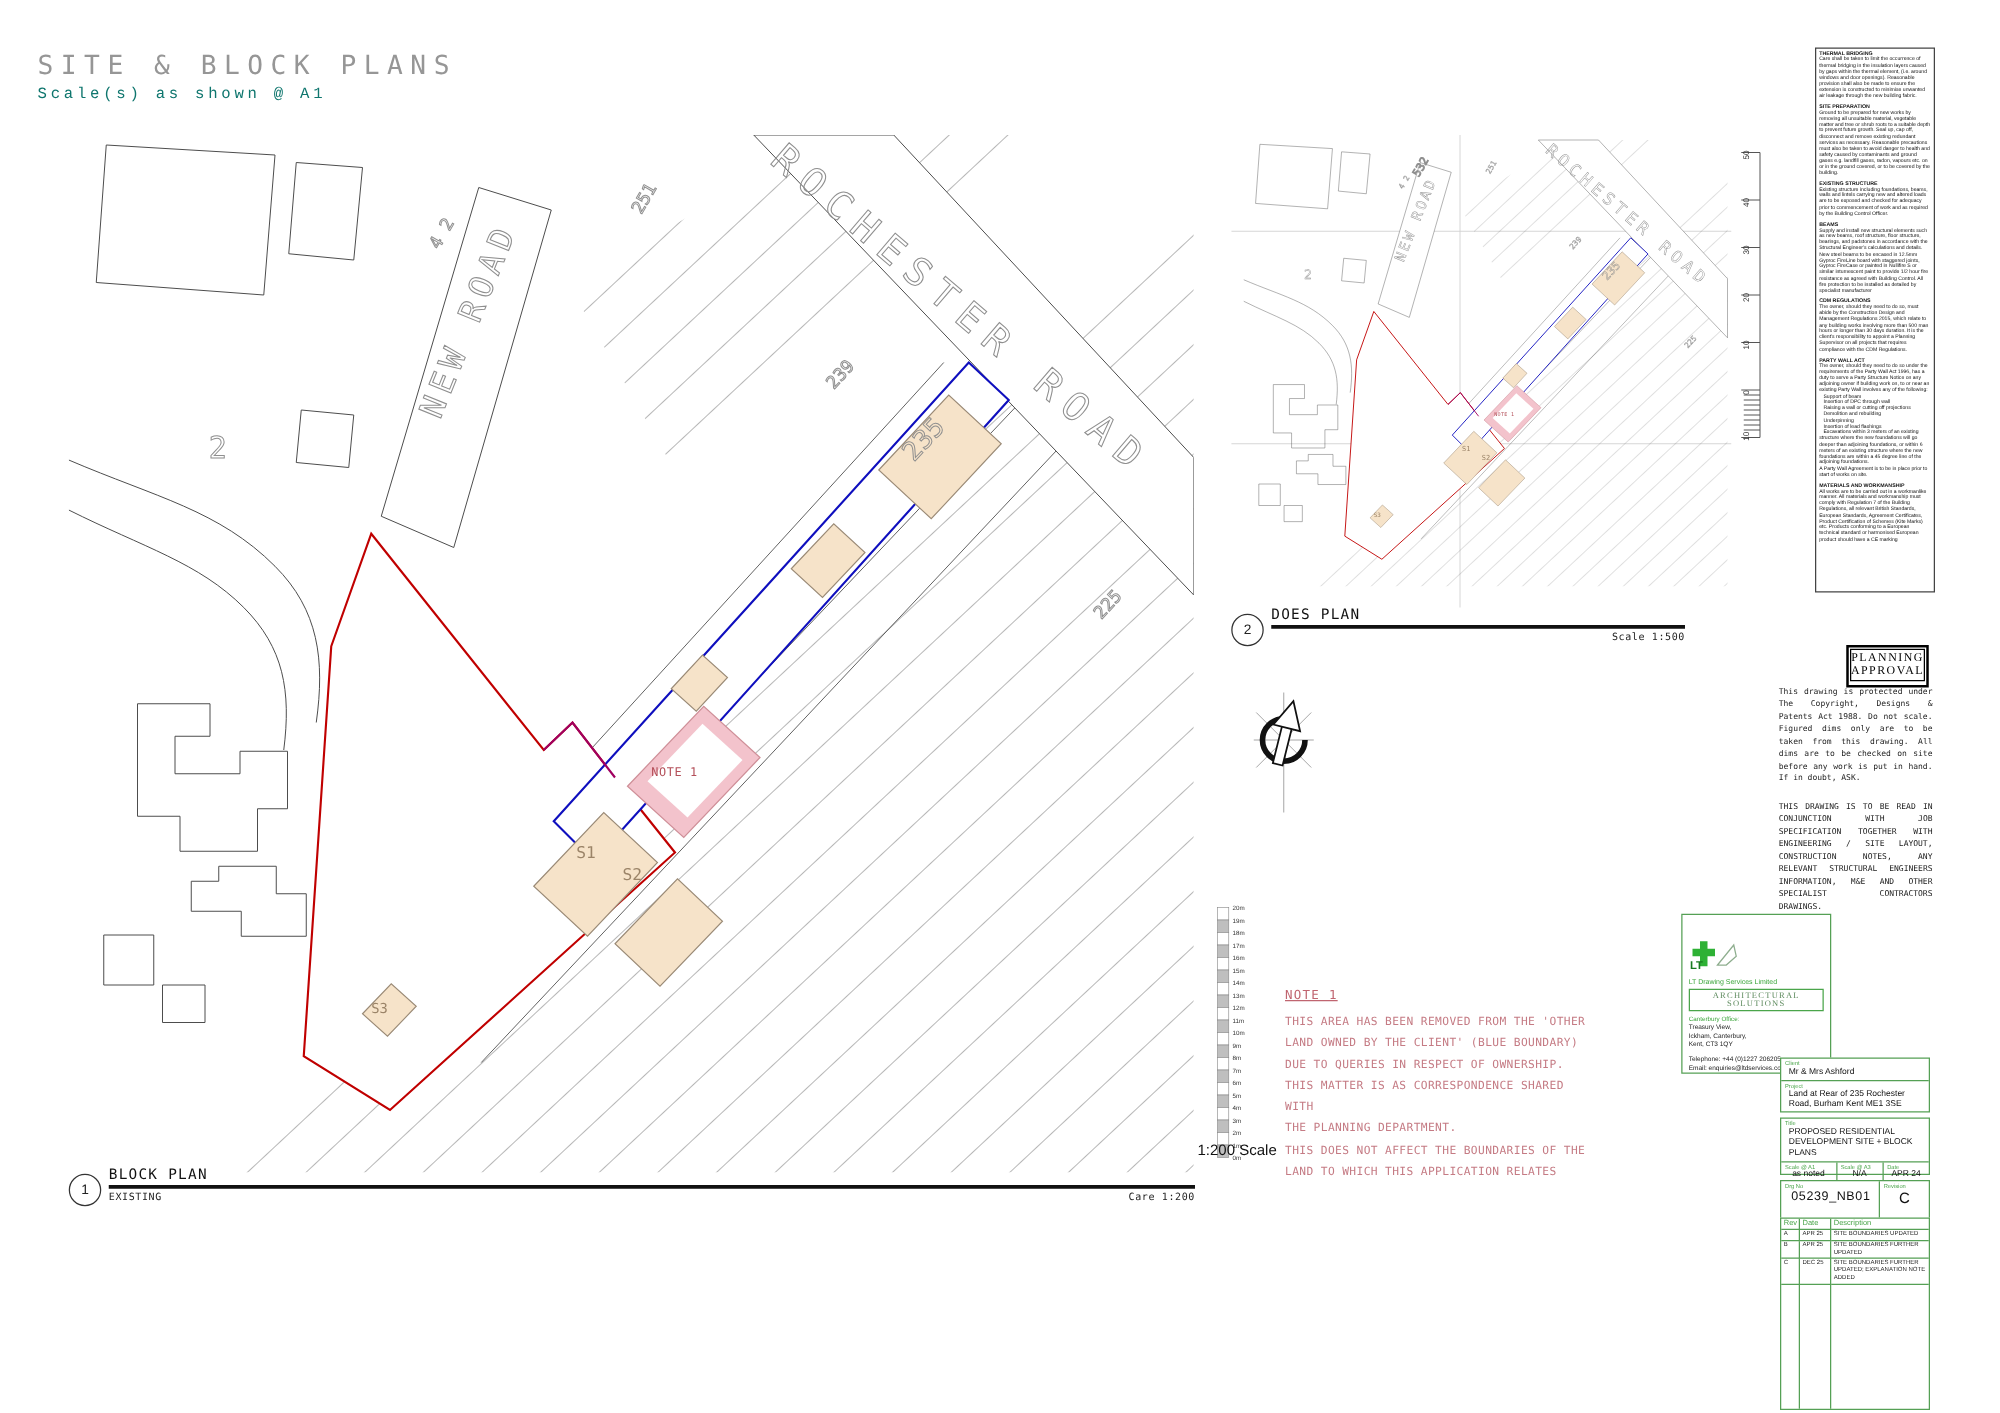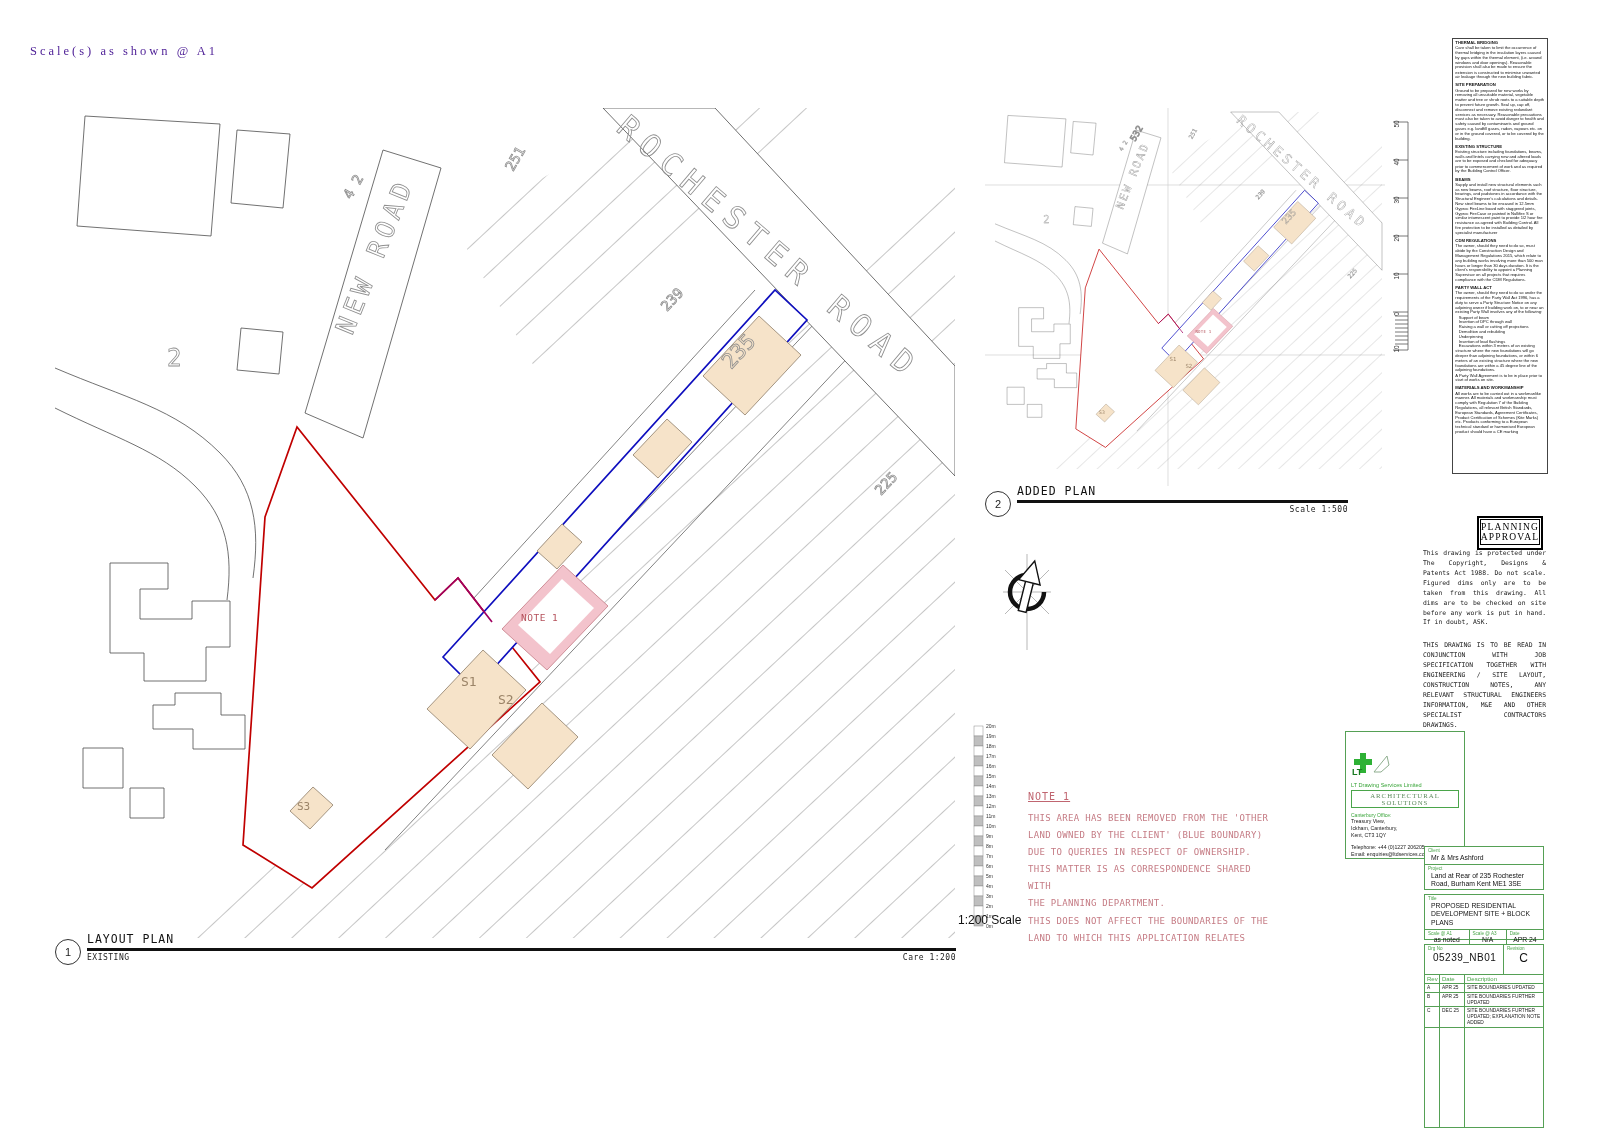--- a/index.html
+++ b/index.html
@@ -3,22 +3,22 @@
 <meta charset="utf-8">
 <style>
   html,body{margin:0;padding:0;}
   body{width:1600px;height:1130px;position:relative;background:#ffffff;
        font-family:"Liberation Sans", sans-serif;color:#222;overflow:hidden;}
   .abs{position:absolute;}
   
   .sheet-title{left:30px;top:40px;}
   .sheet-title h1{margin:0;font-family:"DejaVu Sans Mono",monospace;font-weight:400;
     font-size:21px;letter-spacing:6px;color:#969696;}
-  .sheet-title .sub{margin-top:4px;font-family:Liberation Serif, serif;
-    font-size:12.5px;letter-spacing:3px;color:#4c1d95;}
+  .sheet-title .sub{margin-top:4px;font-family:Liberation Mono, monospace;
+    font-size:12.5px;letter-spacing:3px;color:#0f766e;}
   
   .cad-road{font-family:"DejaVu Sans Mono",monospace;fill:none;stroke:#8f8f8f;stroke-width:0.85;}
   .cad-num{font-family:"DejaVu Sans Mono",monospace;fill:none;stroke:#8f8f8f;stroke-width:0.8;}
   .plot-lab{font-family:"DejaVu Sans Mono",monospace;fill:#9b8468;}
   
   .plan-caption{display:flex;}
   .cap-circle{width:24px;height:24px;border:1px solid #333;border-radius:50%;
     text-align:center;line-height:24px;font-size:11px;color:#222;flex:none;margin-top:7px;background:#fff;}
   .cap-right{flex:1;margin-left:6px;}
   .cap-title{font-size:11.5px;letter-spacing:1px;color:#111;font-family:"DejaVu Sans Mono",monospace;}
@@ -80,20 +80,21 @@
   .rev-h{color:#4aa54a;font-size:6px;}
   .rev-d{font-size:4.8px;color:#222;text-transform:uppercase;line-height:1.2;}
   .rev-fill{flex:1;display:grid;grid-template-columns:15px 25px 1fr;}
   .rev-fill > div{border-right:1px solid #55a055;}
   .rev-fill > div:nth-child(3){border-right:none;}
 </style>
 </head>
 <body>
 
 <div class="abs sheet-title">
+  <h1>SITE &amp; BLOCK PLANS</h1>
   <div class="sub">Scale(s) as shown @ A1</div>
 </div>
 
 <svg class="abs" style="left:55px;top:108px;" width="900" height="830" viewBox="0 0 900 830">
   <defs>
     <pattern id="hatch45" width="32" height="32" patternUnits="userSpaceOnUse" patternTransform="rotate(47)">
       <line x1="0" y1="0" x2="0" y2="32" stroke="#5a5a5a" stroke-width="0.7"></line>
     </pattern>
   </defs>
 
@@ -255,33 +256,33 @@
     <text x="14" y="184">2m</text>
     <text x="14" y="194">1m</text>
     <text x="14" y="204">0m</text>
   </g>
 </svg>
 <div class="abs scale-cap" style="left: 958px; top: 913px;">1:200 Scale</div>
 
 <div class="abs plan-caption" style="left:55px;top:932px;width:901px;">
   <div class="cap-circle">1</div>
   <div class="cap-right">
-    <div class="cap-title">LAYOUT PLAN</div>
+    <div class="cap-title">BLOCK PLAN</div>
     <div class="cap-rule"></div>
     <div class="cap-row">
       <span>EXISTING</span>
       <span>Care 1:200</span>
     </div>
   </div>
 </div>
 
 <div class="abs plan-caption" style="left:985px;top:484px;width:363px;">
   <div class="cap-circle">2</div>
   <div class="cap-right">
-    <div class="cap-title">ADDED PLAN</div>
+    <div class="cap-title">DOES PLAN</div>
     <div class="cap-rule"></div>
     <div class="cap-row">
       <span></span>
       <span>Scale 1:500</span>
     </div>
   </div>
 </div>
 
 <div class="abs note1">
   <div class="t">NOTE 1</div>

